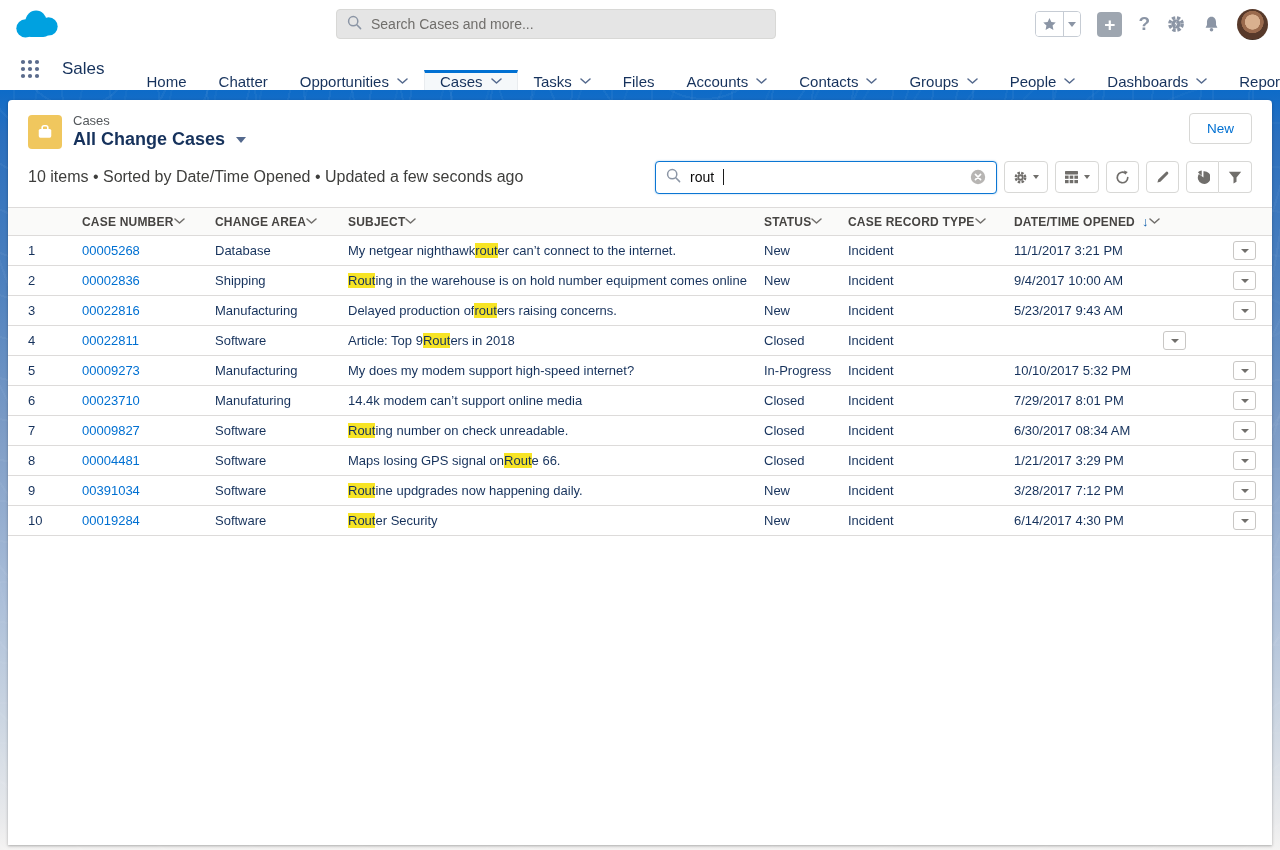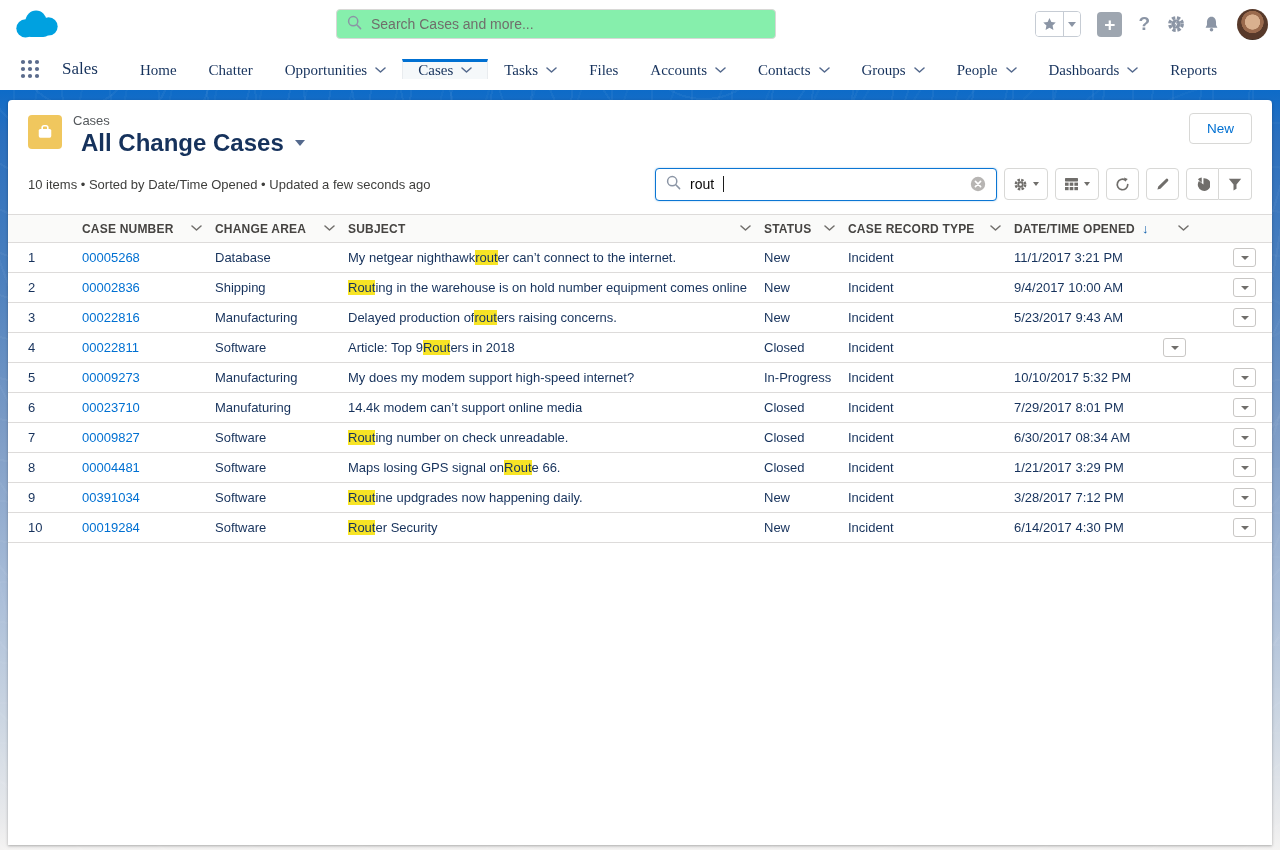--- a/index.html
+++ b/index.html
@@ -5,37 +5,37 @@
   * { box-sizing: border-box; margin: 0; padding: 0; }
   html,body { width:1280px; height:850px; overflow:hidden; }
   body { font-family: "Liberation Sans", sans-serif; background:#fff; position:relative; }
   button { font-family: inherit; cursor:pointer; }
 
   
   .ghdr { position:relative; height:48px; background:#fff; z-index:3; }
   .logo { position:absolute; left:12px; top:8px; }
   .gsearch { position:absolute; left:336px; top:9px; width:440px; height:30px;
     border:1px solid #d8d8d6; border-radius:4px; display:flex; align-items:center;
-    padding:0 10px; gap:9px; background:#86efac; }
+    padding:0 10px; gap:9px; background:#e5e5e5; }
   .gsearch input { border:none; outline:none; flex:1; font-size:14px; color:#16325c; background:transparent; }
   .gsearch input::placeholder { color:#706e6b; }
   .gicons { position:absolute; right:12px; top:0; height:48px; display:flex; align-items:center; gap:16px; }
   .favbox { display:flex; border:1px solid #c6ccd4; border-radius:4px; overflow:hidden; height:26px; }
   .favbox button { background:#fff; border:none; display:flex; align-items:center; justify-content:center; color:#8b95a5; }
   .fav-star { width:27px; }
   .fav-caret { width:17px; border-left:1px solid #c6ccd4 !important; }
   .plusbtn { width:25px; height:25px; border:none; border-radius:4px; background:#9ea6b0; color:#fff;
     font-size:19px; font-weight:bold; line-height:23px; }
   .iconbtn { background:none; border:none; color:#8b95a5; display:flex; align-items:center; }
   .helpbtn { font-size:19px; font-weight:bold; color:#8b95a5; background:none; border:none; }
   .avatar { width:31px; height:31px; border-radius:50%; border:none; cursor:pointer;
     background: radial-gradient(circle at 50% 42%, #d9b08f 0 31%, #9a6a4d 33% 46%, #57392a 48% 72%, #3c2a20 74% 100%); }
 
   
-  .navbar { position:relative; height:42px; background:#fff; display:flex; align-items:center; padding-left:18px; z-index:3;font-family:Liberation Serif, serif; }
+  .navbar { position:relative; height:42px; background:#fff; display:flex; align-items:flex-end; padding-left:18px; z-index:3; }
   .waffle { align-self:center; background:none; border:none; display:flex; }
   .appname { align-self:center; font-size:17px; color:#16325c; margin:0 26px 0 20px; }
   .tabs { display:flex; list-style:none; }
   .tab { display:flex; align-items:center; gap:8px; padding:0 15px; font-size:15px; color:#16325c;
     border-top:3px solid transparent; border-left:1px solid transparent; border-right:1px solid transparent; cursor:pointer; }
   .tab.active { border-top-color:#0070d2; background:#f5f8fa; border-left-color:#e9ecef; border-right-color:#e9ecef; }
   .chev { color:#54698d; flex:none; }
 
   
   .pagebg { position:absolute; top:90px; left:0; right:0; bottom:0;
@@ -48,46 +48,46 @@
 
   
   .card { position:absolute; top:10px; left:8px; right:8px; bottom:5px; background:#fff;
     border-radius:4px 4px 0 0; box-shadow:0 1px 3px rgba(0,0,0,.3); display:flex; flex-direction:column; }
   .card-head { padding:13px 20px 0 20px; }
   .hrow1 { display:flex; align-items:flex-start; }
   .objicon { width:34px; height:34px; border-radius:4px; background:#f0c75e; flex:none;
     display:flex; align-items:center; justify-content:center; margin-right:11px; margin-top:2px; }
   .entity { font-size:13px; color:#54585c; }
   .title-line { display:flex; align-items:center; gap:11px; margin-top:1px; }
-  .list-title { font-size:24px; font-weight:bold; color:#16325c;margin-left:8px; }
+  .list-title { font-size:18px; font-weight:bold; color:#16325c; }
   .sel-caret { width:0; height:0; border-left:5.5px solid transparent; border-right:5.5px solid transparent;
     border-top:6px solid #54698d; cursor:pointer; }
   .btn-new { margin-left:auto; height:31px; padding:0 17px; background:#fff; border:1px solid #d8d8d6;
     border-radius:4px; color:#0070d2; font-size:13.5px; }
   .hrow2 { display:flex; align-items:center; margin-top:9px; height:36px; }
-  .summary { font-size:13px; color:#3e3e3c; }
+  .summary { font-size:16px; color:#3e3e3c; }
   .controls { margin-left:auto; display:flex; align-items:center; gap:7px; }
   .lsearch { width:342px; height:33px; border:1px solid #0b76d3; box-shadow:0 0 2px rgba(11,118,211,.4);
     border-radius:4px; display:flex; align-items:center; padding:0 10px; gap:9px; background:#fff; cursor:text; }
   .lsearch .val { font-size:14px; color:#080707; }
   .caret-bar { width:1px; height:16px; background:#1c1c1c; animation:blink 1.1s steps(2) infinite; }
   @keyframes blink { 50% { opacity:0; } }
   .clear-btn { margin-left:auto; background:none; border:none; display:flex; }
   .tbtn { height:32px; min-width:33px; display:flex; align-items:center; justify-content:center;
     background:#fff; border:1px solid #d8d8d6; border-radius:4px; color:#706e6b; gap:5px; padding:0 8px; }
   .tbtn .mini-caret { width:0; height:0; border-left:3.5px solid transparent; border-right:3.5px solid transparent; border-top:4px solid #706e6b; }
   .btn-group { display:flex; }
   .btn-group .tbtn { border-radius:0; border-left-width:0; }
   .btn-group .tbtn:first-child { border-radius:4px 0 0 4px; border-left-width:1px; }
   .btn-group .tbtn:last-child { border-radius:0 4px 4px 0; }
 
   
   .grid { display:grid; grid-template-columns:74px 133px 133px 416px 84px 166px 188px 70px; }
   .thead { margin-top:12px; background:#fafaf9; border-top:1px solid #dddbda; border-bottom:1px solid #dddbda; height:29px; }
-  .th { display:flex; align-items:center; justify-content:space-between; font-size:12px; font-weight:bold;
+  .th { display:flex; align-items:center; justify-content:flex-start; font-size:12px; font-weight:bold;
     color:#464442; padding-right:13px; letter-spacing:.2px; white-space:nowrap; overflow:hidden; cursor:pointer; }
   .th .lblwrap { display:flex; align-items:center; gap:7px; }
   .th .chev { color:#706e6b; }
   .sort-arrow { color:#0b5cab; font-weight:bold; font-size:13px; }
   .tbody { }
   .tr { height:30px; border-bottom:1px solid #dddbda; background:#fff; }
   .td { display:flex; align-items:center; font-size:13px; color:#16325c; padding-right:10px;
     white-space:nowrap; overflow:hidden; }
   .c-num { padding-left:20px; }
   .td a { color:#0070d2; text-decoration:none; }

